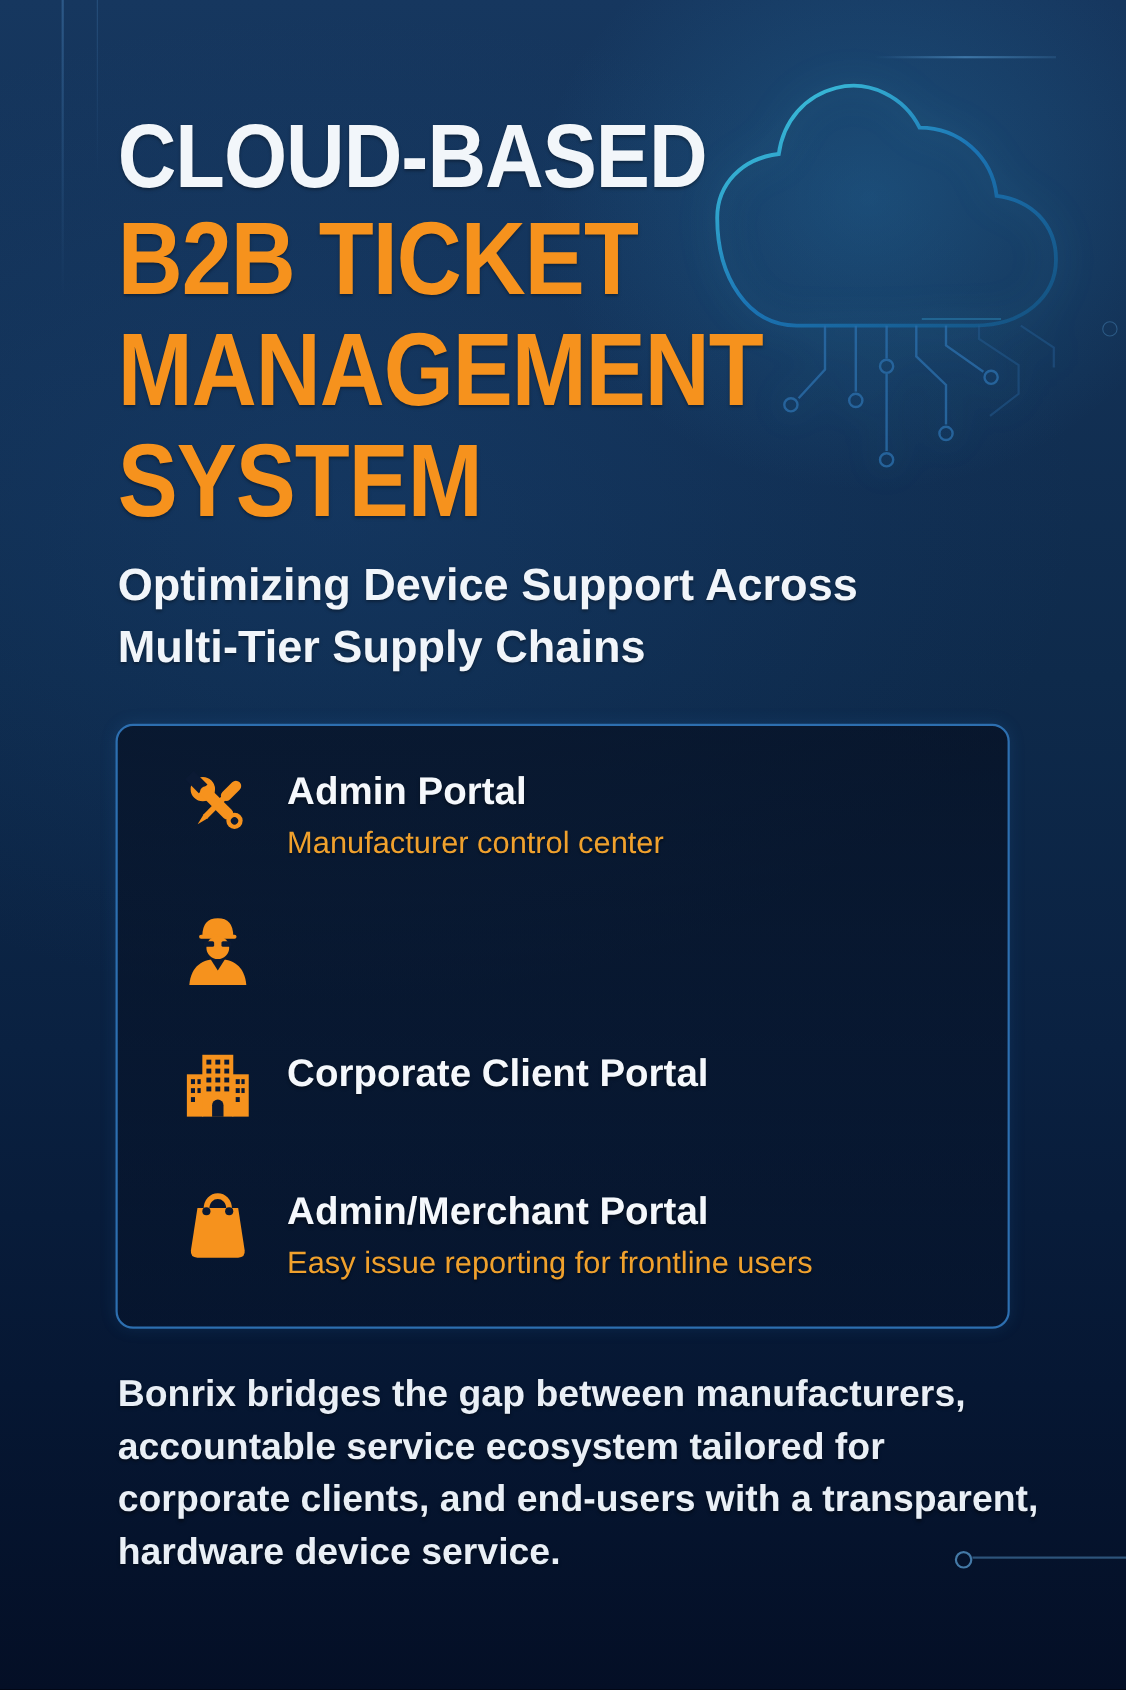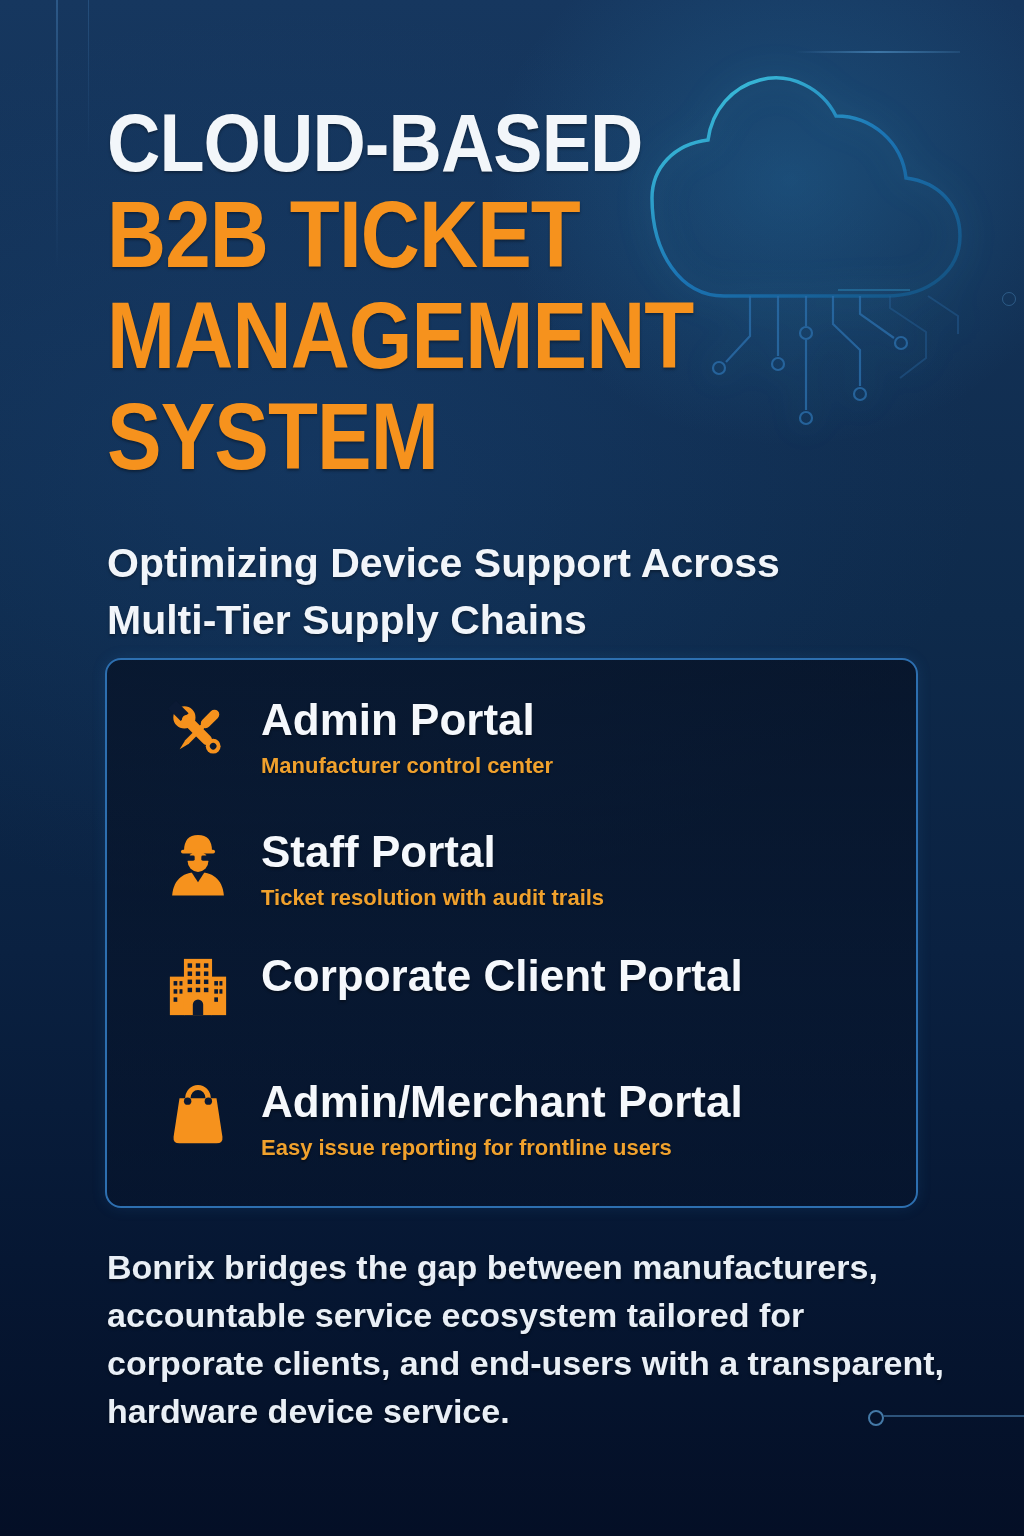--- a/index.html
+++ b/index.html
@@ -33,38 +33,37 @@
   .title-accent{
     position:absolute;left:107px;top:184px;
     font-size:94px;font-weight:700;letter-spacing:-1px;color:#f6921d;
     line-height:101px;transform:scaleX(.87);transform-origin:left top;white-space:nowrap;
     text-shadow:0 2px 3px rgba(0,0,0,.35);
   }
   .subtitle{
     position:absolute;left:107px;top:503px;
     font-size:41px;font-weight:700;color:#f1f5fa;line-height:57px;white-space:nowrap;
     text-shadow:0 2px 3px rgba(0,0,0,.35);
-    margin-top:32px;
   }
   
   .panel{
     position:absolute;left:105px;top:658px;width:809px;height:546px;
     border:2px solid #2d6fb0;border-radius:16px;
     background:linear-gradient(180deg,rgba(5,13,30,.65),rgba(5,13,30,.30));
     box-shadow:0 0 14px rgba(40,110,180,.18);
   }
   .portal-item{position:absolute;left:54px;display:flex;align-items:flex-start;gap:26px;}
   .portal-item.i0{top:34px;}
   .portal-item.i1{top:166px;}
   .portal-item.i2{top:290px;}
   .portal-item.i3{top:416px;}
   .portal-icon{width:74px;height:74px;flex:0 0 74px;}
   .portal-text{padding-top:0;}
-  .portal-title{font-size:44px;font-weight:700;color:#f5f8fc;line-height:52px;text-shadow:0 2px 3px rgba(0,0,0,.4);}
-  .portal-desc{font-size:22px;font-weight:700;color:#f0a12d;line-height:40px;text-shadow:0 2px 2px rgba(0,0,0,.4);}
+  .portal-title{font-size:35px;font-weight:700;color:#f5f8fc;line-height:52px;text-shadow:0 2px 3px rgba(0,0,0,.4);}
+  .portal-desc{font-size:28px;font-weight:400;color:#f0a12d;line-height:40px;text-shadow:0 2px 2px rgba(0,0,0,.4);}
   
   .footer{
     position:absolute;left:107px;top:1243px;
     font-size:34px;font-weight:600;color:#e9eff6;line-height:48px;white-space:nowrap;
     text-shadow:0 2px 3px rgba(0,0,0,.4);
   }
 </style>
 </head>
 <body>
 
@@ -154,24 +153,20 @@
             <ellipse cx="50" cy="48" rx="14" ry="14"></ellipse>
             <path d="M15 94 C17 70 32 62 50 62 C68 62 83 70 85 94 Z"></path>
           </g>
           <g fill="#0b1a34">
             <rect x="33" y="40" width="12.5" height="7" rx="2"></rect>
             <rect x="54.5" y="40" width="12.5" height="7" rx="2"></rect>
             <path d="M41 62 L50 76 L59 62 Z"></path>
           </g>
         </svg>
       </span>
-      <span class="portal-text">
-        <div class="portal-title">Staff Portal</div>
-        <div class="portal-desc">Ticket resolution with audit trails</div>
-      </span>
     </div>
 
     <div class="portal-item i2">
       <span class="portal-icon">
         <svg width="74" height="74" viewBox="0 0 100 100">
           <g fill="#f6921d">
             <rect x="12" y="36" width="20" height="52"></rect>
             <rect x="68" y="36" width="20" height="52"></rect>
             <rect x="31" y="12" width="38" height="76"></rect>
           </g>

